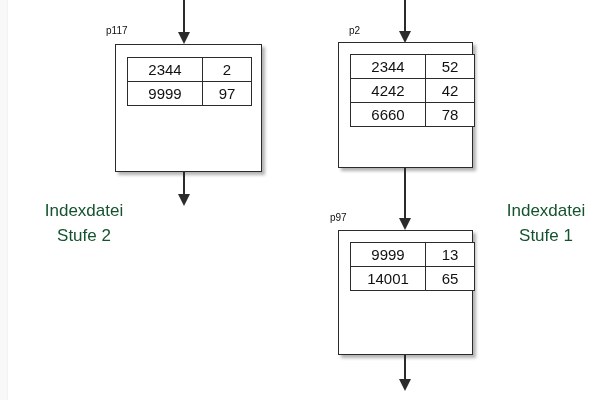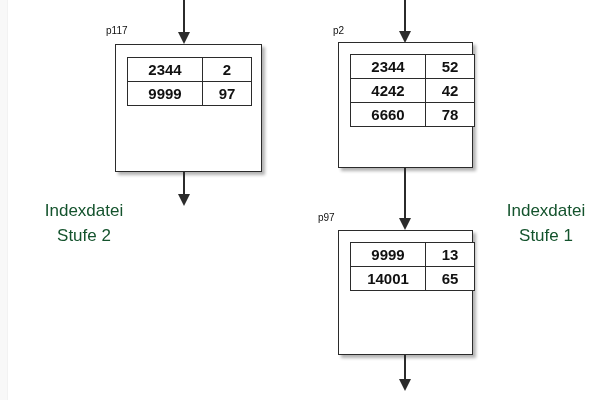--- a/index.html
+++ b/index.html
@@ -50,21 +50,20 @@
   }
   .key-table td {
     border: 1.3px solid #2b2b2b;
     font-size: 15px;
     color: #111111;
     text-align: center;
     height: 23px;
     padding: 0;
     line-height: 23px;
     white-space: nowrap;
-    font-weight: bold;
   }
   .key-table td.key-col { width: 74px; }
   .key-table td.ptr-col { width: 48px; }
 
   
   .arrow {
     position: absolute;
   }
   .arrow .shaft {
     position: absolute;
@@ -126,21 +125,21 @@
   <div class="arrow" style="left:177px; top:172px; width:14px; height:34px;">
     <div class="shaft" style="height:23px;"></div>
     <div class="head"></div>
   </div>
 
   <div class="arrow" style="left:398px; top:0px; width:14px; height:43px;">
     <div class="shaft" style="height:32px;"></div>
     <div class="head"></div>
   </div>
 
-  <div class="node-label" style="left:333px; top:25px;">p2</div>
+  <div class="node-label" style="left:349px; top:25px;">p2</div>
   <div class="node-box" style="left:338px; top:42px; width:135px; height:126px;"></div>
   <table class="key-table" style="left:350px; top:54px;">
     <tbody>
       <tr>
         <td class="key-col">2344</td>
         <td class="ptr-col">52</td>
       </tr>
       <tr>
         <td class="key-col">4242</td>
         <td class="ptr-col">42</td>
@@ -150,21 +149,21 @@
         <td class="ptr-col">78</td>
       </tr>
     </tbody>
   </table>
 
   <div class="arrow" style="left:398px; top:168px; width:14px; height:62px;">
     <div class="shaft" style="height:51px;"></div>
     <div class="head"></div>
   </div>
 
-  <div class="node-label" style="left:318px; top:212px;">p97</div>
+  <div class="node-label" style="left:330px; top:212px;">p97</div>
   <div class="node-box" style="left:338px; top:230px; width:135px; height:125px;"></div>
   <table class="key-table" style="left:350px; top:242px;">
     <tbody>
       <tr>
         <td class="key-col">9999</td>
         <td class="ptr-col">13</td>
       </tr>
       <tr>
         <td class="key-col">14001</td>
         <td class="ptr-col">65</td>

